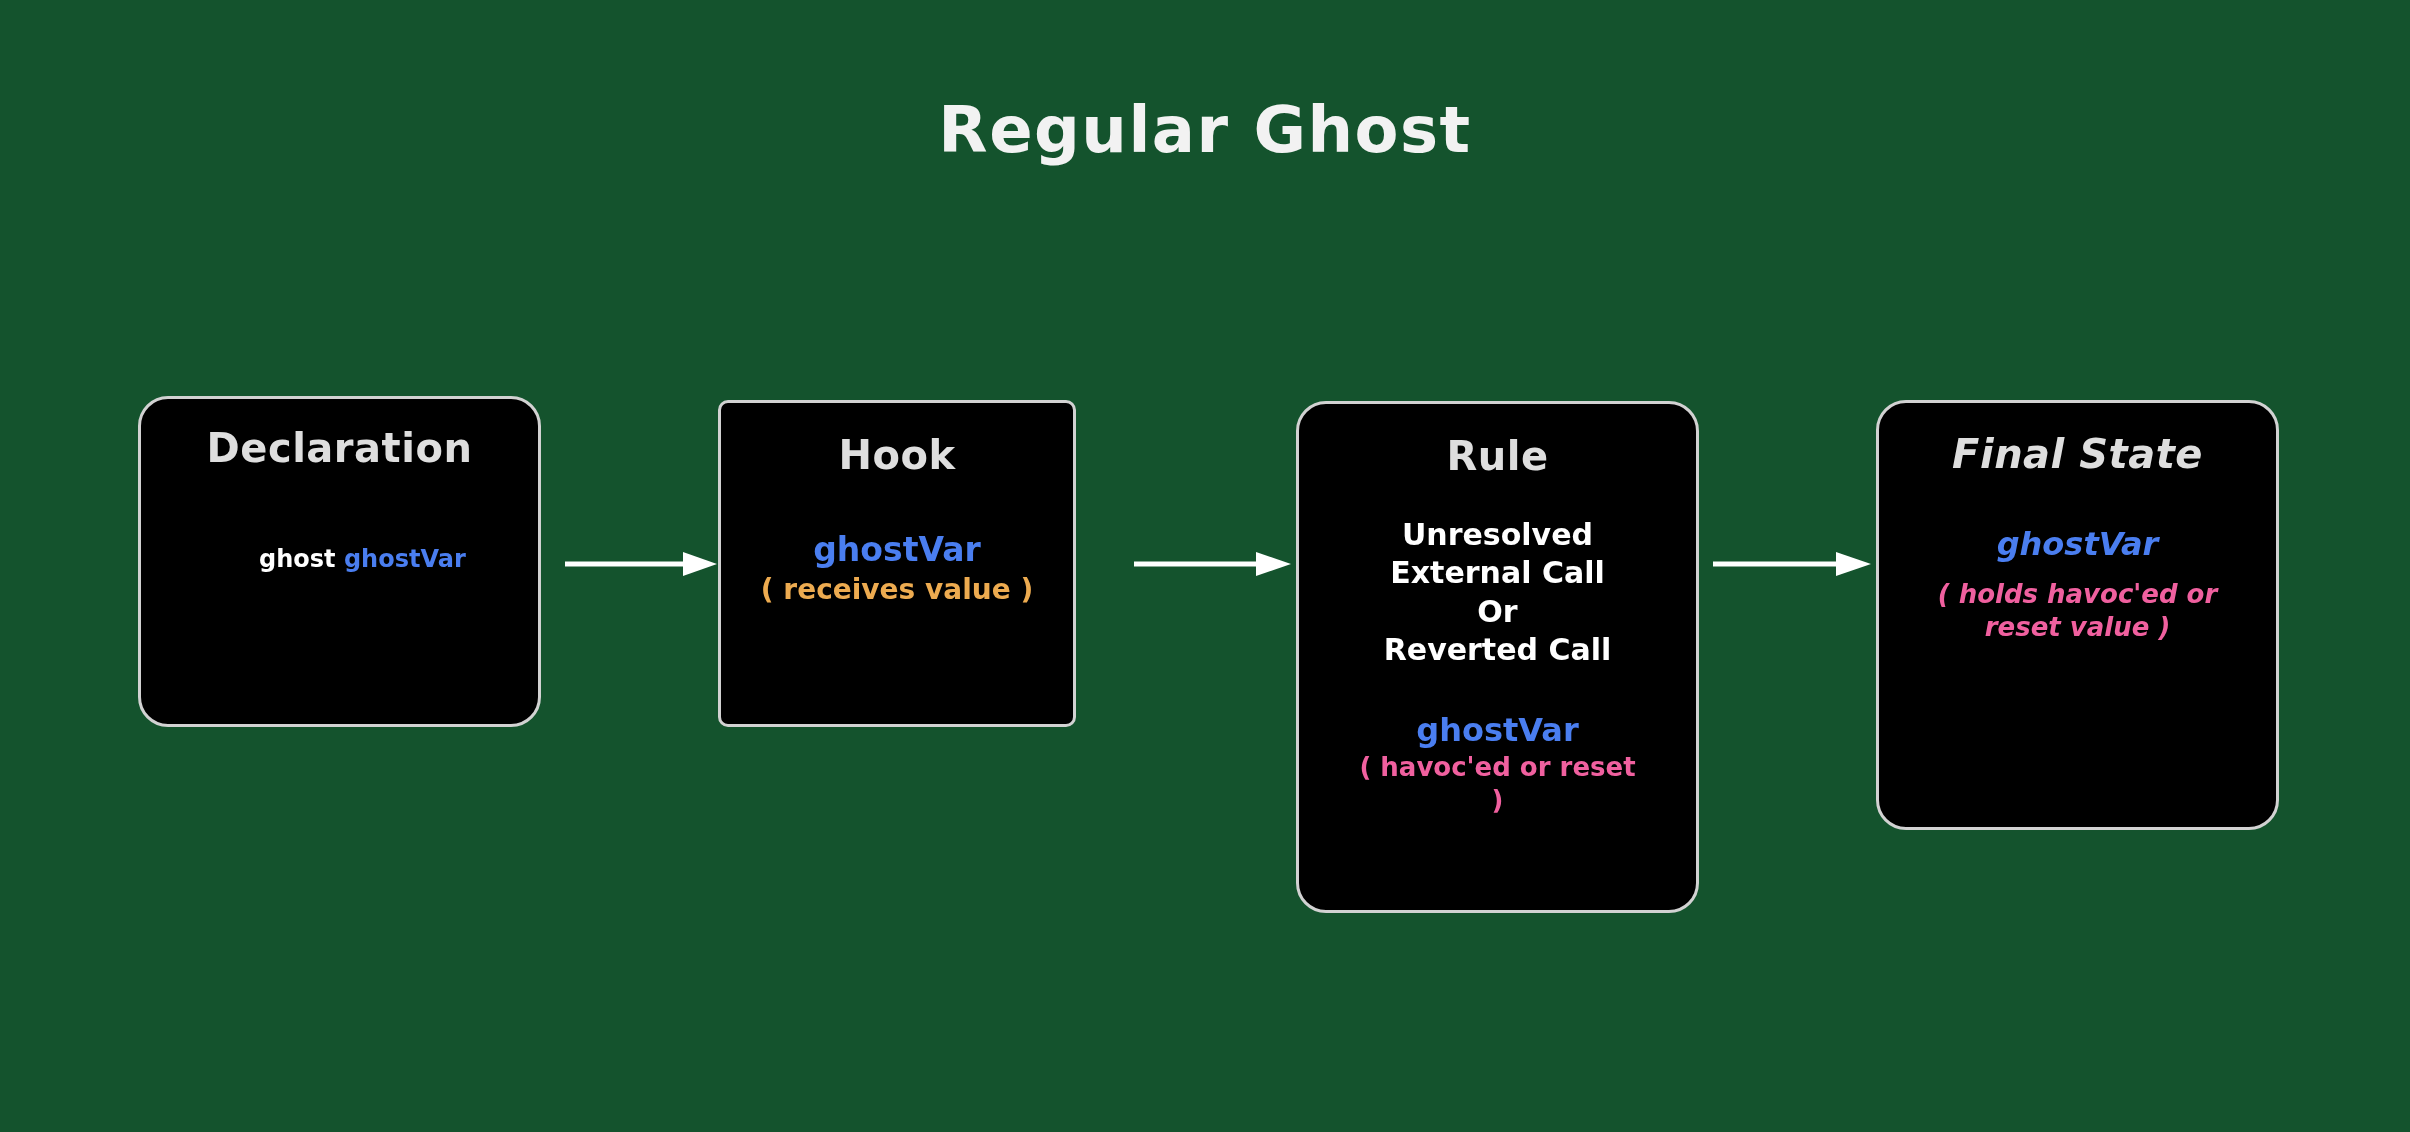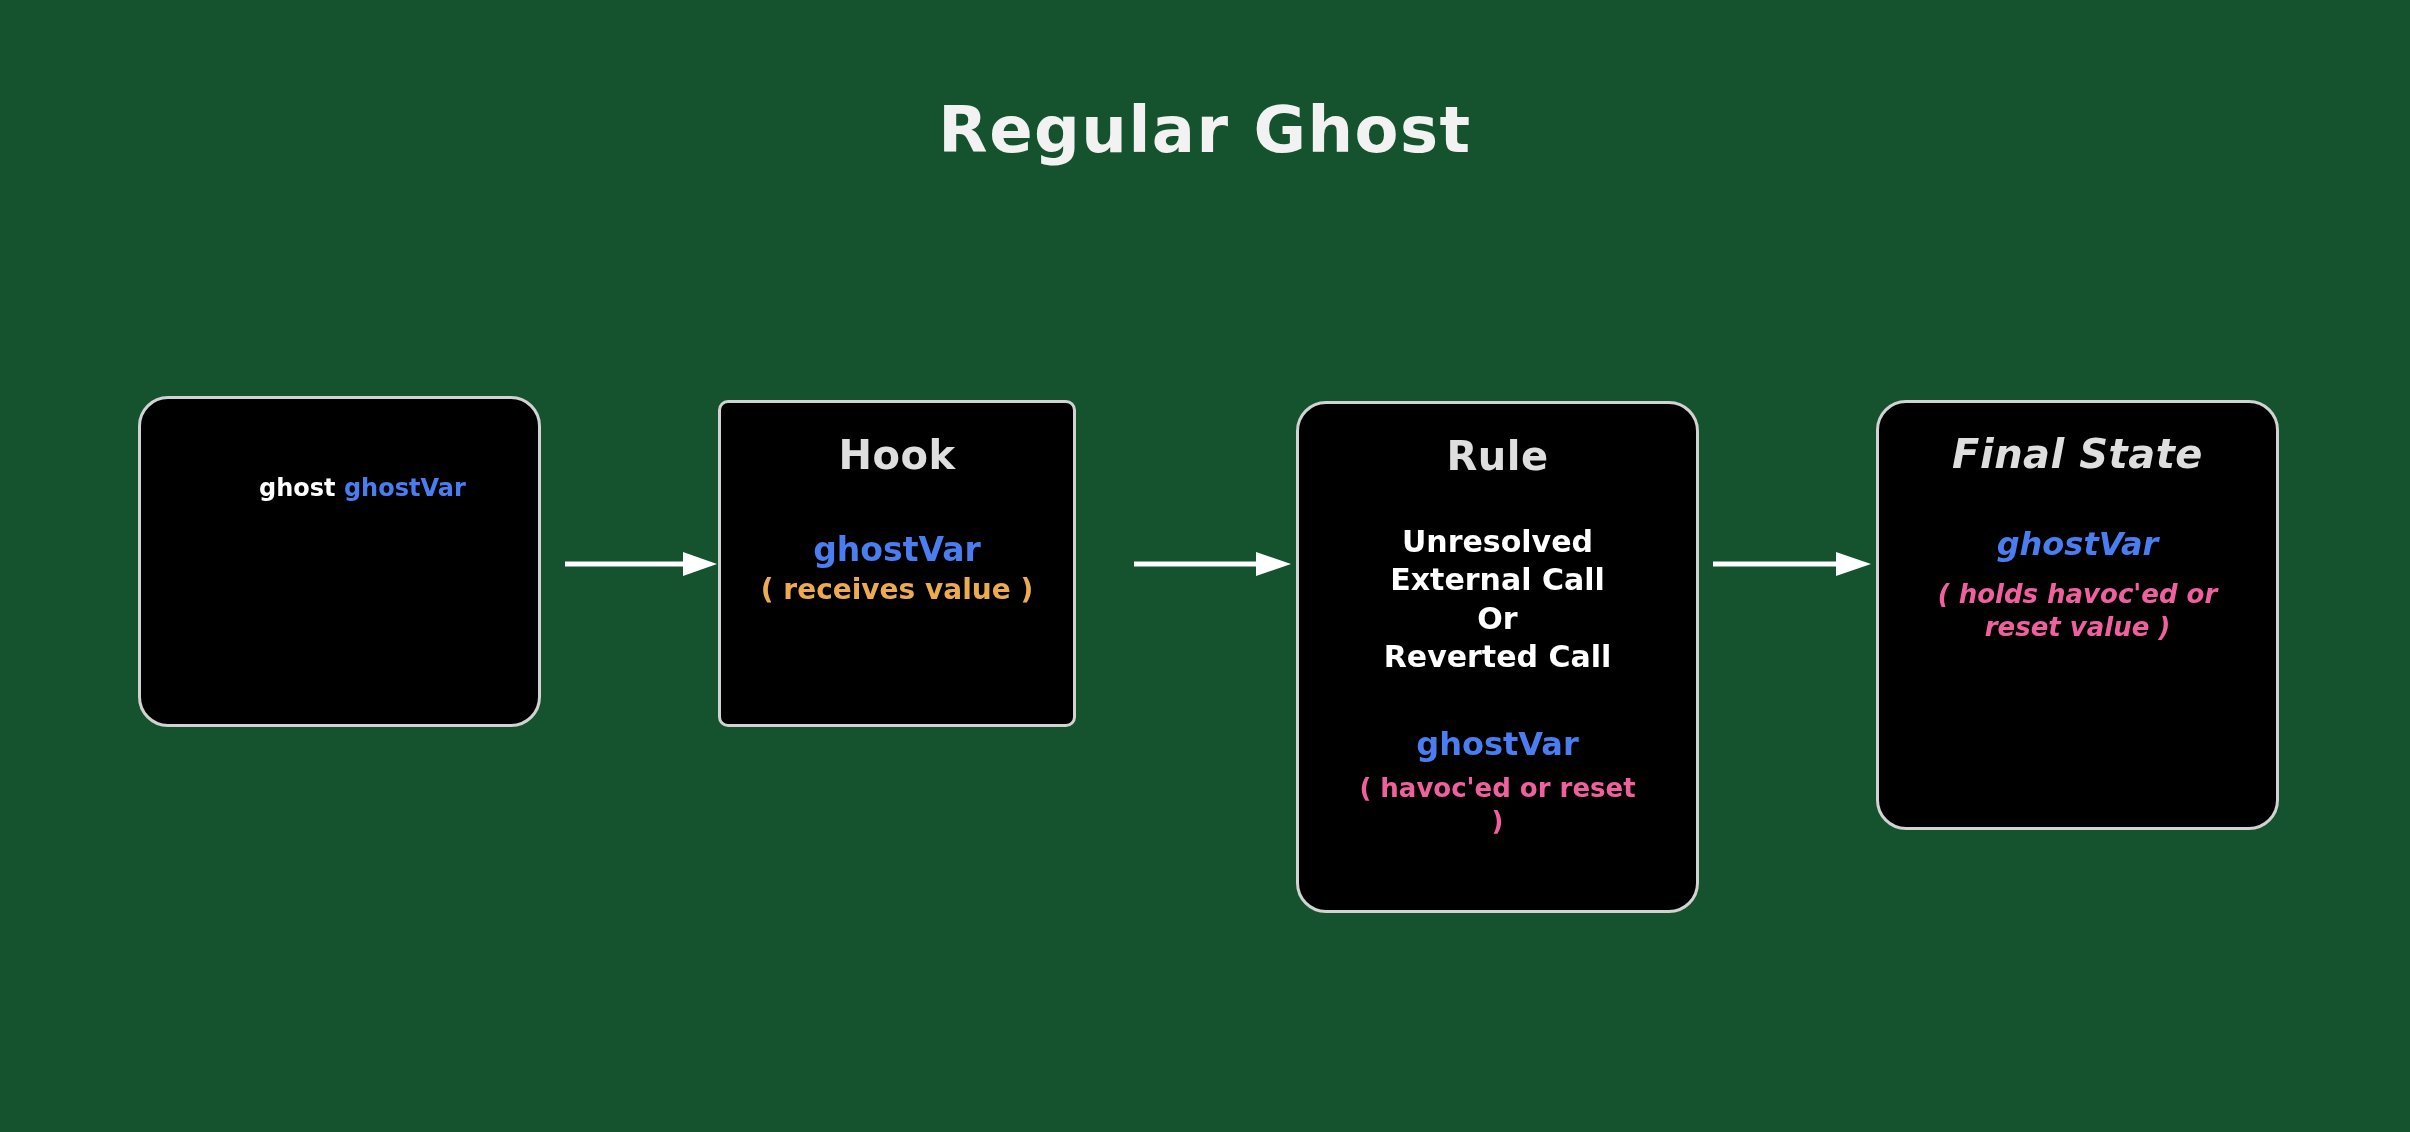--- a/index.html
+++ b/index.html
@@ -112,21 +112,20 @@
     line-height: 1.25;
     margin-top: 2px;
   }
 
   
   #box-rule {
     left: 1296px;
     top: 401px;
     width: 403px;
     height: 512px;
-    gap: 7px;
   }
   #box-rule .node-title { margin-top: 30px; }
   #box-rule .rule-cause {
     margin-top: 38px;
     font-size: 30px;
     line-height: 1.28;
     color: #ffffff;
     font-weight: 700;
   }
   #box-rule .rule-var {
@@ -174,20 +173,21 @@
   #arrow-3 { left: 1713px; width: 158px; }
 </style>
 </head>
 <body>
 
 <div id="stage">
 
   <div id="diagram-title">Regular Ghost</div>
 
   <div class="node-box" id="box-declaration">
+    <div class="node-title">Declaration</div>
     <div class="node-body decl-line">
       <span class="txt-white">ghost </span><span class="txt-blue">ghostVar</span>
     </div>
   </div>
 
   <div class="node-box" id="box-hook">
     <div class="node-title">Hook</div>
     <div class="node-body hook-var txt-blue">ghostVar</div>
     <div class="node-body hook-note txt-orange">( receives value )</div>
   </div>

